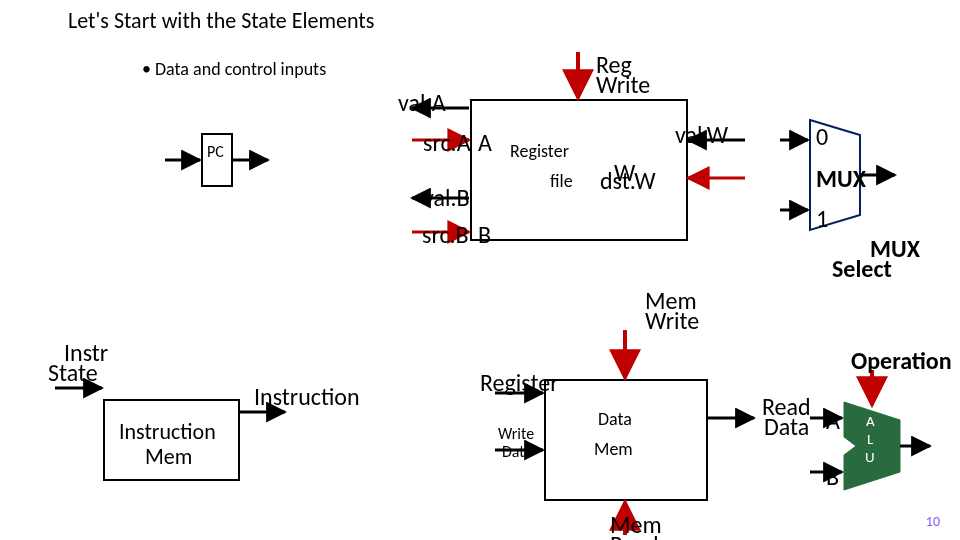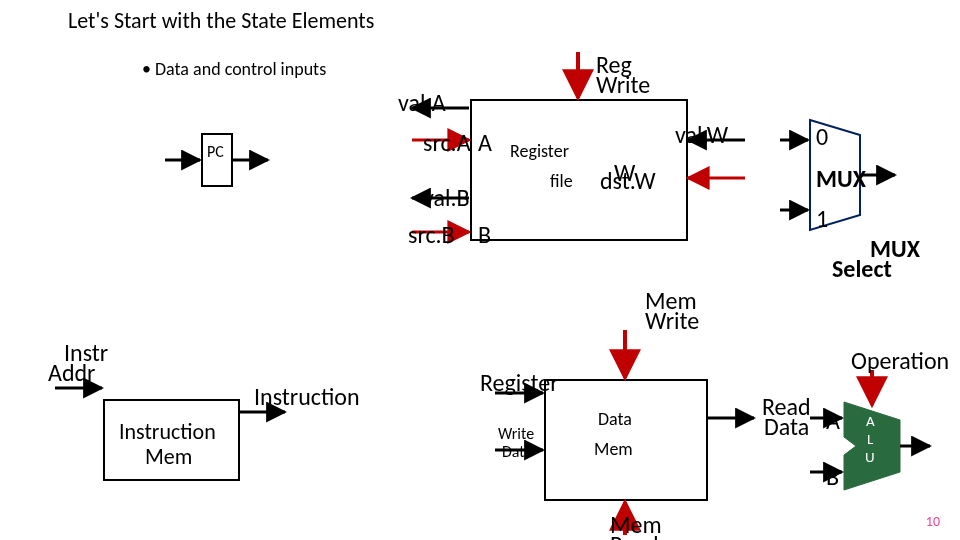--- a/index.html
+++ b/index.html
@@ -1,21 +1,21 @@
 <!DOCTYPE html>
 <html><head>
 <meta charset="utf-8">
 <style>
   html,body{margin:0;padding:0;width:960px;height:540px;font-family:"Calibri","Segoe UI",Arial,sans-serif;background:#fff;color:#000;overflow:hidden}
   .title{position:absolute;left:68px;top:7px;font-size:22px;}
   .bullet{position:absolute;left:142px;top:58px;font-size:18px;}
   .lbl{position:absolute;font-size:24px;}
   .sm{font-size:16px;}
   .big{font-size:18px;font-weight:400;}
-  .page{position:absolute;right:20px;bottom:10px;font-size:14px;color:#ec4899;}
+  .page{position:absolute;right:20px;bottom:10px;font-size:14px;color:#8b5cf6;}
   svg{position:absolute;left:0;top:0;}
 </style>
 </head>
 <body>
 
 <div class="title">Let's Start with the State Elements</div>
 <div class="bullet">• Data and control inputs</div>
 
 <svg width="960" height="540">
   <defs>
@@ -83,21 +83,21 @@
 
   <line x1="872" y1="370" x2="872" y2="405" stroke="#c00000" stroke-width="4" marker-end="url(#arR)"></line>
 </svg>
 
 <div class="lbl" style="left:596px;top:50px">Reg</div>
 <div class="lbl" style="left:596px;top:70px">Write</div>
 
 <div class="lbl" style="left:398px;top:88px">val.A</div>
 <div class="lbl" style="left:423px;top:128px">src.A</div>
 <div class="lbl" style="left:423px;top:183px">val.B</div>
-<div class="lbl" style="left:408px;top:220px">src.B</div>
+<div class="lbl" style="left:422px;top:220px">src.B</div>
 
 <div class="lbl" style="left:478px;top:128px">A</div>
 <div class="lbl" style="left:478px;top:220px">B</div>
 <div class="lbl" style="left:614px;top:158px">W</div>
 
 <div class="lbl big" style="left:510px;top:140px">Register</div>
 <div class="lbl big" style="left:550px;top:170px">file</div>
 
 <div class="lbl" style="left:675px;top:120px">val.W</div>
 <div class="lbl" style="left:600px;top:166px">dst.W</div>
@@ -107,38 +107,38 @@
 <div class="lbl" style="left:816px;top:122px">0</div>
 <div class="lbl" style="left:816px;top:164px;font-weight:600">MUX</div>
 <div class="lbl" style="left:816px;top:204px">1</div>
 <div class="lbl" style="left:870px;top:234px;font-weight:600">MUX</div>
 <div class="lbl" style="left:832px;top:254px;font-weight:600">Select</div>
 
 <div class="lbl" style="left:645px;top:286px">Mem</div>
 <div class="lbl" style="left:645px;top:306px">Write</div>
 
 <div class="lbl" style="left:64px;top:338px">Instr</div>
-<div class="lbl" style="left:48px;top:358px">Addr</div>
+<div class="lbl" style="left:48px;top:358px">State</div>
 
 <div class="lbl" style="left:254px;top:382px">Instruction</div>
 
 <div class="lbl" style="left:119px;top:418px;font-size:22px">Instruction</div>
 <div class="lbl" style="left:145px;top:443px;font-size:22px">Mem</div>
 
 <div class="lbl" style="left:480px;top:368px">Register</div>
 <div class="lbl sm" style="left:498px;top:424px">Write</div>
 <div class="lbl sm" style="left:502px;top:442px">Data</div>
 
 <div class="lbl big" style="left:598px;top:408px">Data</div>
 <div class="lbl big" style="left:594px;top:438px">Mem</div>
 
 <div class="lbl" style="left:762px;top:392px">Read</div>
 <div class="lbl" style="left:764px;top:412px">Data</div>
 
-<div class="lbl" style="left:851px;top:346px;font-weight:400">Operation</div>
+<div class="lbl" style="left:851px;top:346px;font-weight:700">Operation</div>
 <div class="lbl" style="left:826px;top:406px">A</div>
 <div class="lbl" style="left:826px;top:462px">B</div>
 <div class="lbl" style="left:866px;top:412px;color:#fff;font-size:15px">A</div>
 <div class="lbl" style="left:867px;top:430px;color:#fff;font-size:15px">L</div>
 <div class="lbl" style="left:865px;top:448px;color:#fff;font-size:15px">U</div>
 
 <div class="lbl" style="left:610px;top:510px">Mem</div>
 <div class="lbl" style="left:610px;top:530px">Read</div>
 
 <div class="page">10</div>

